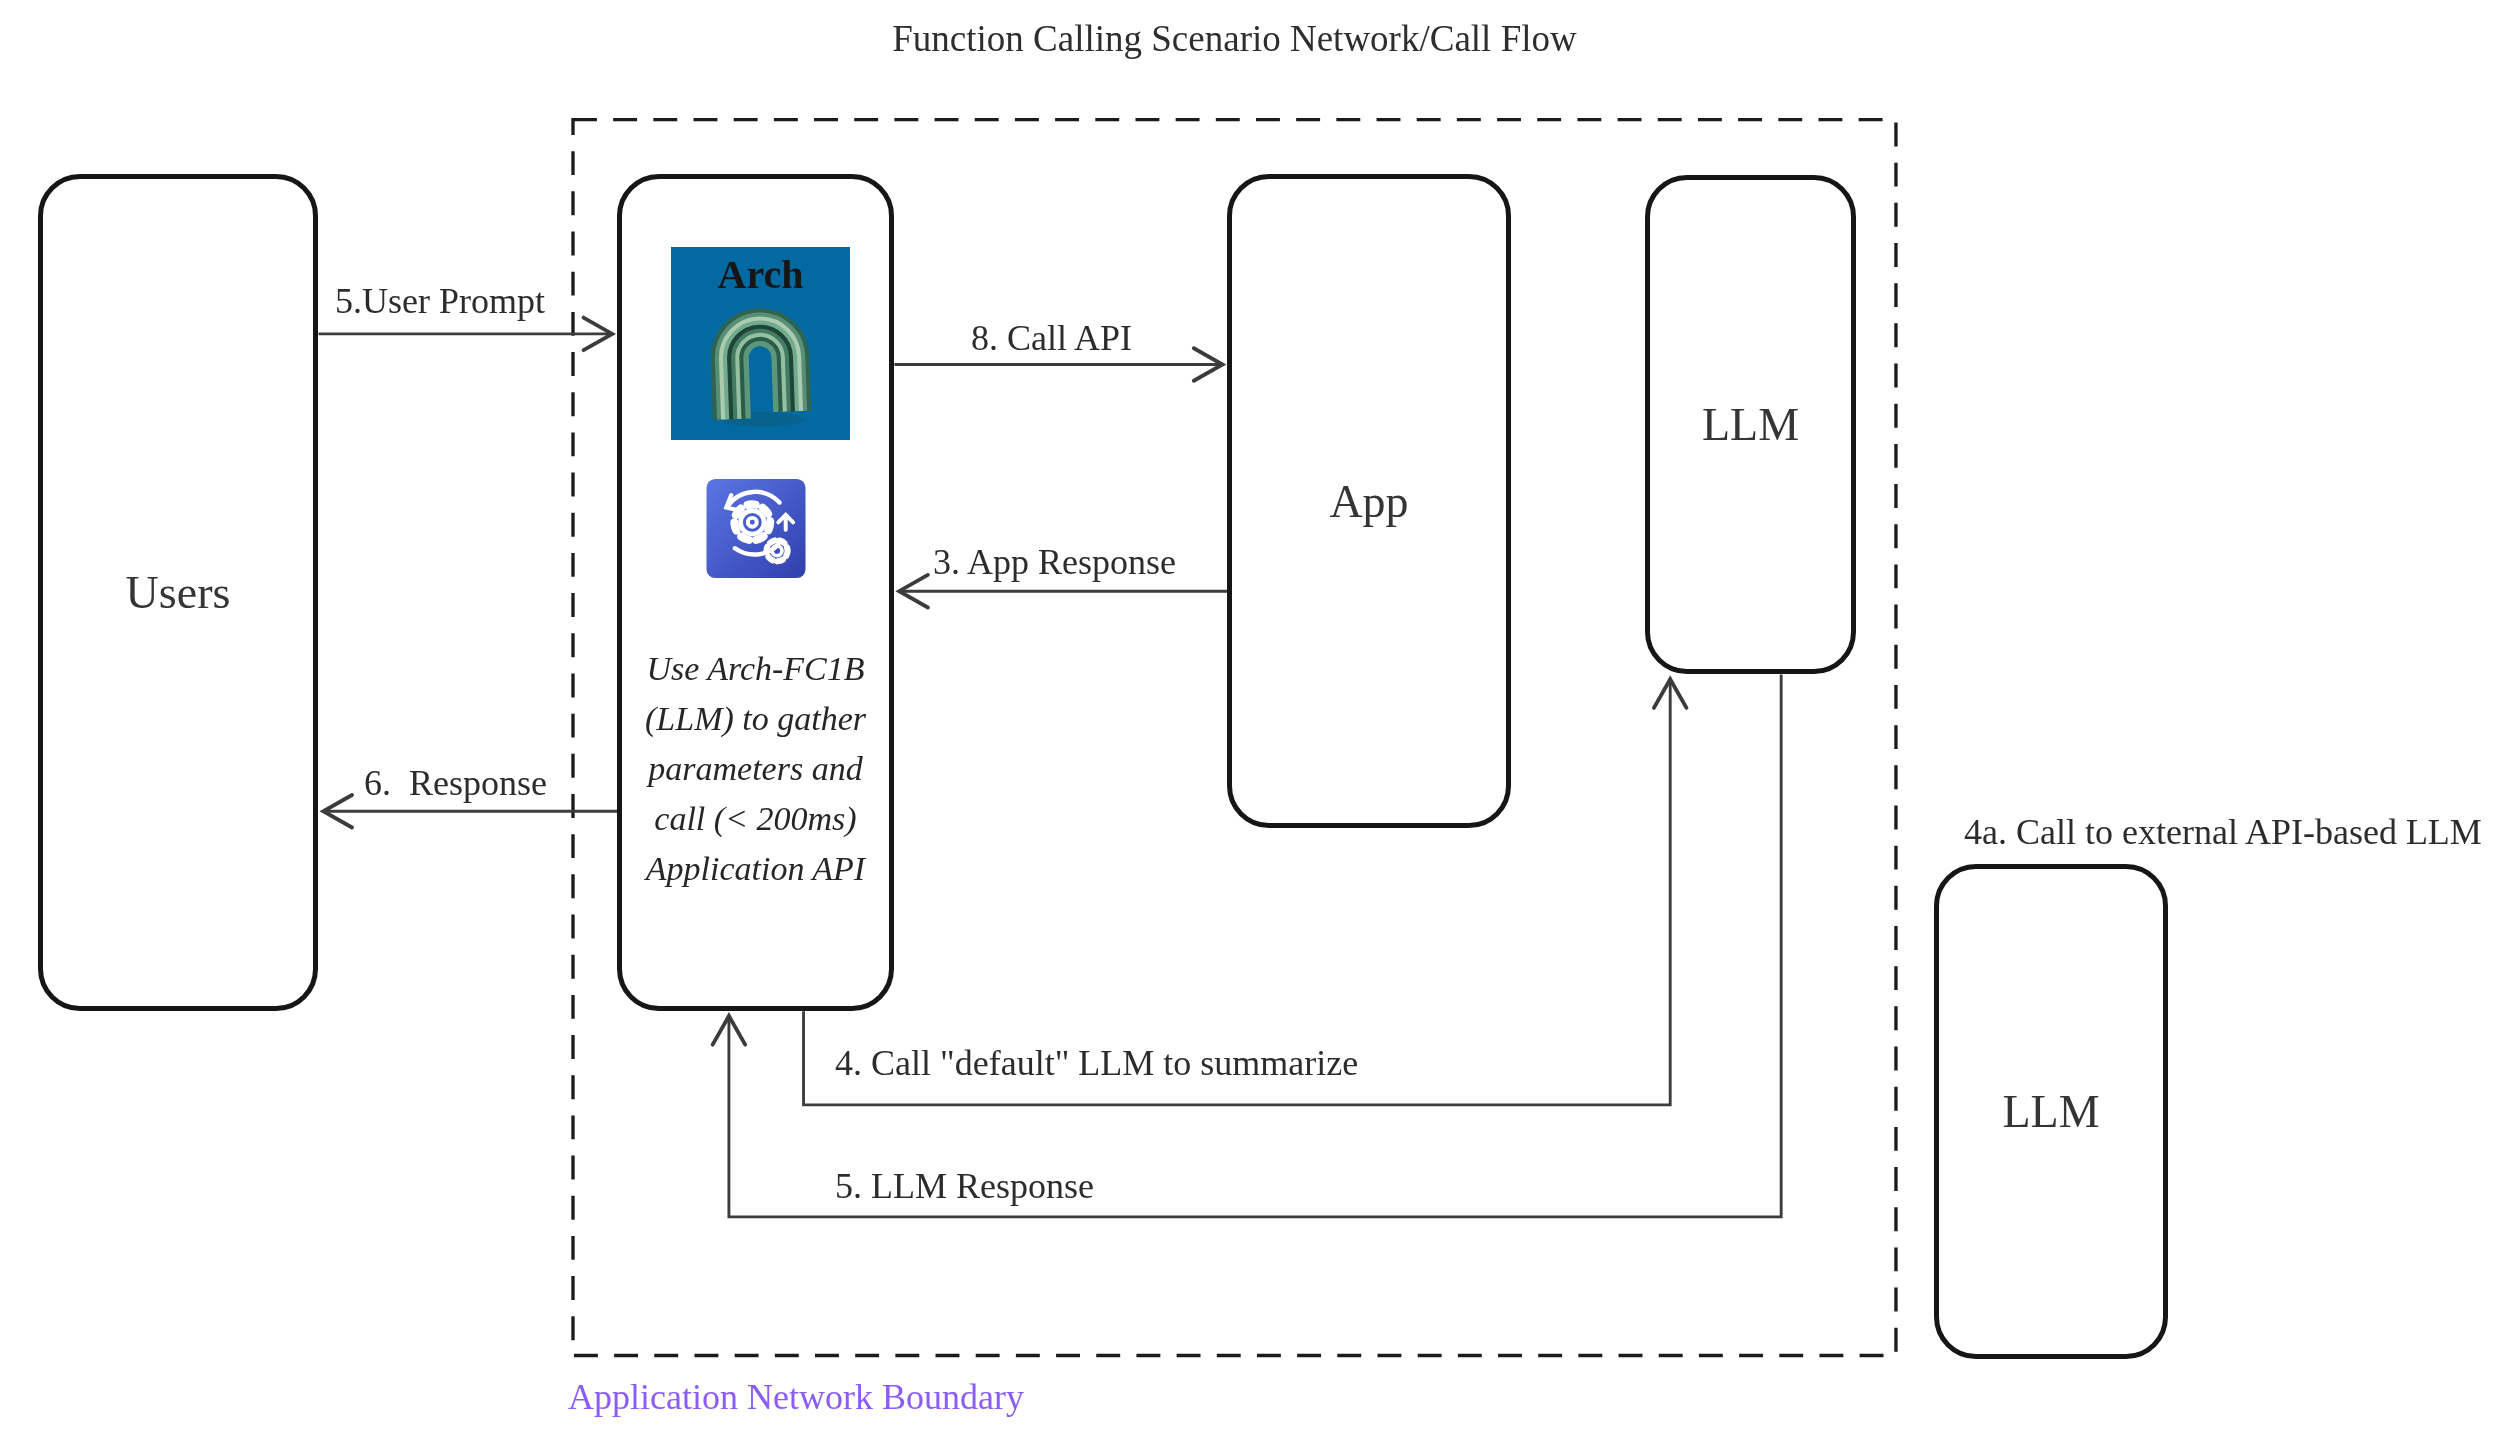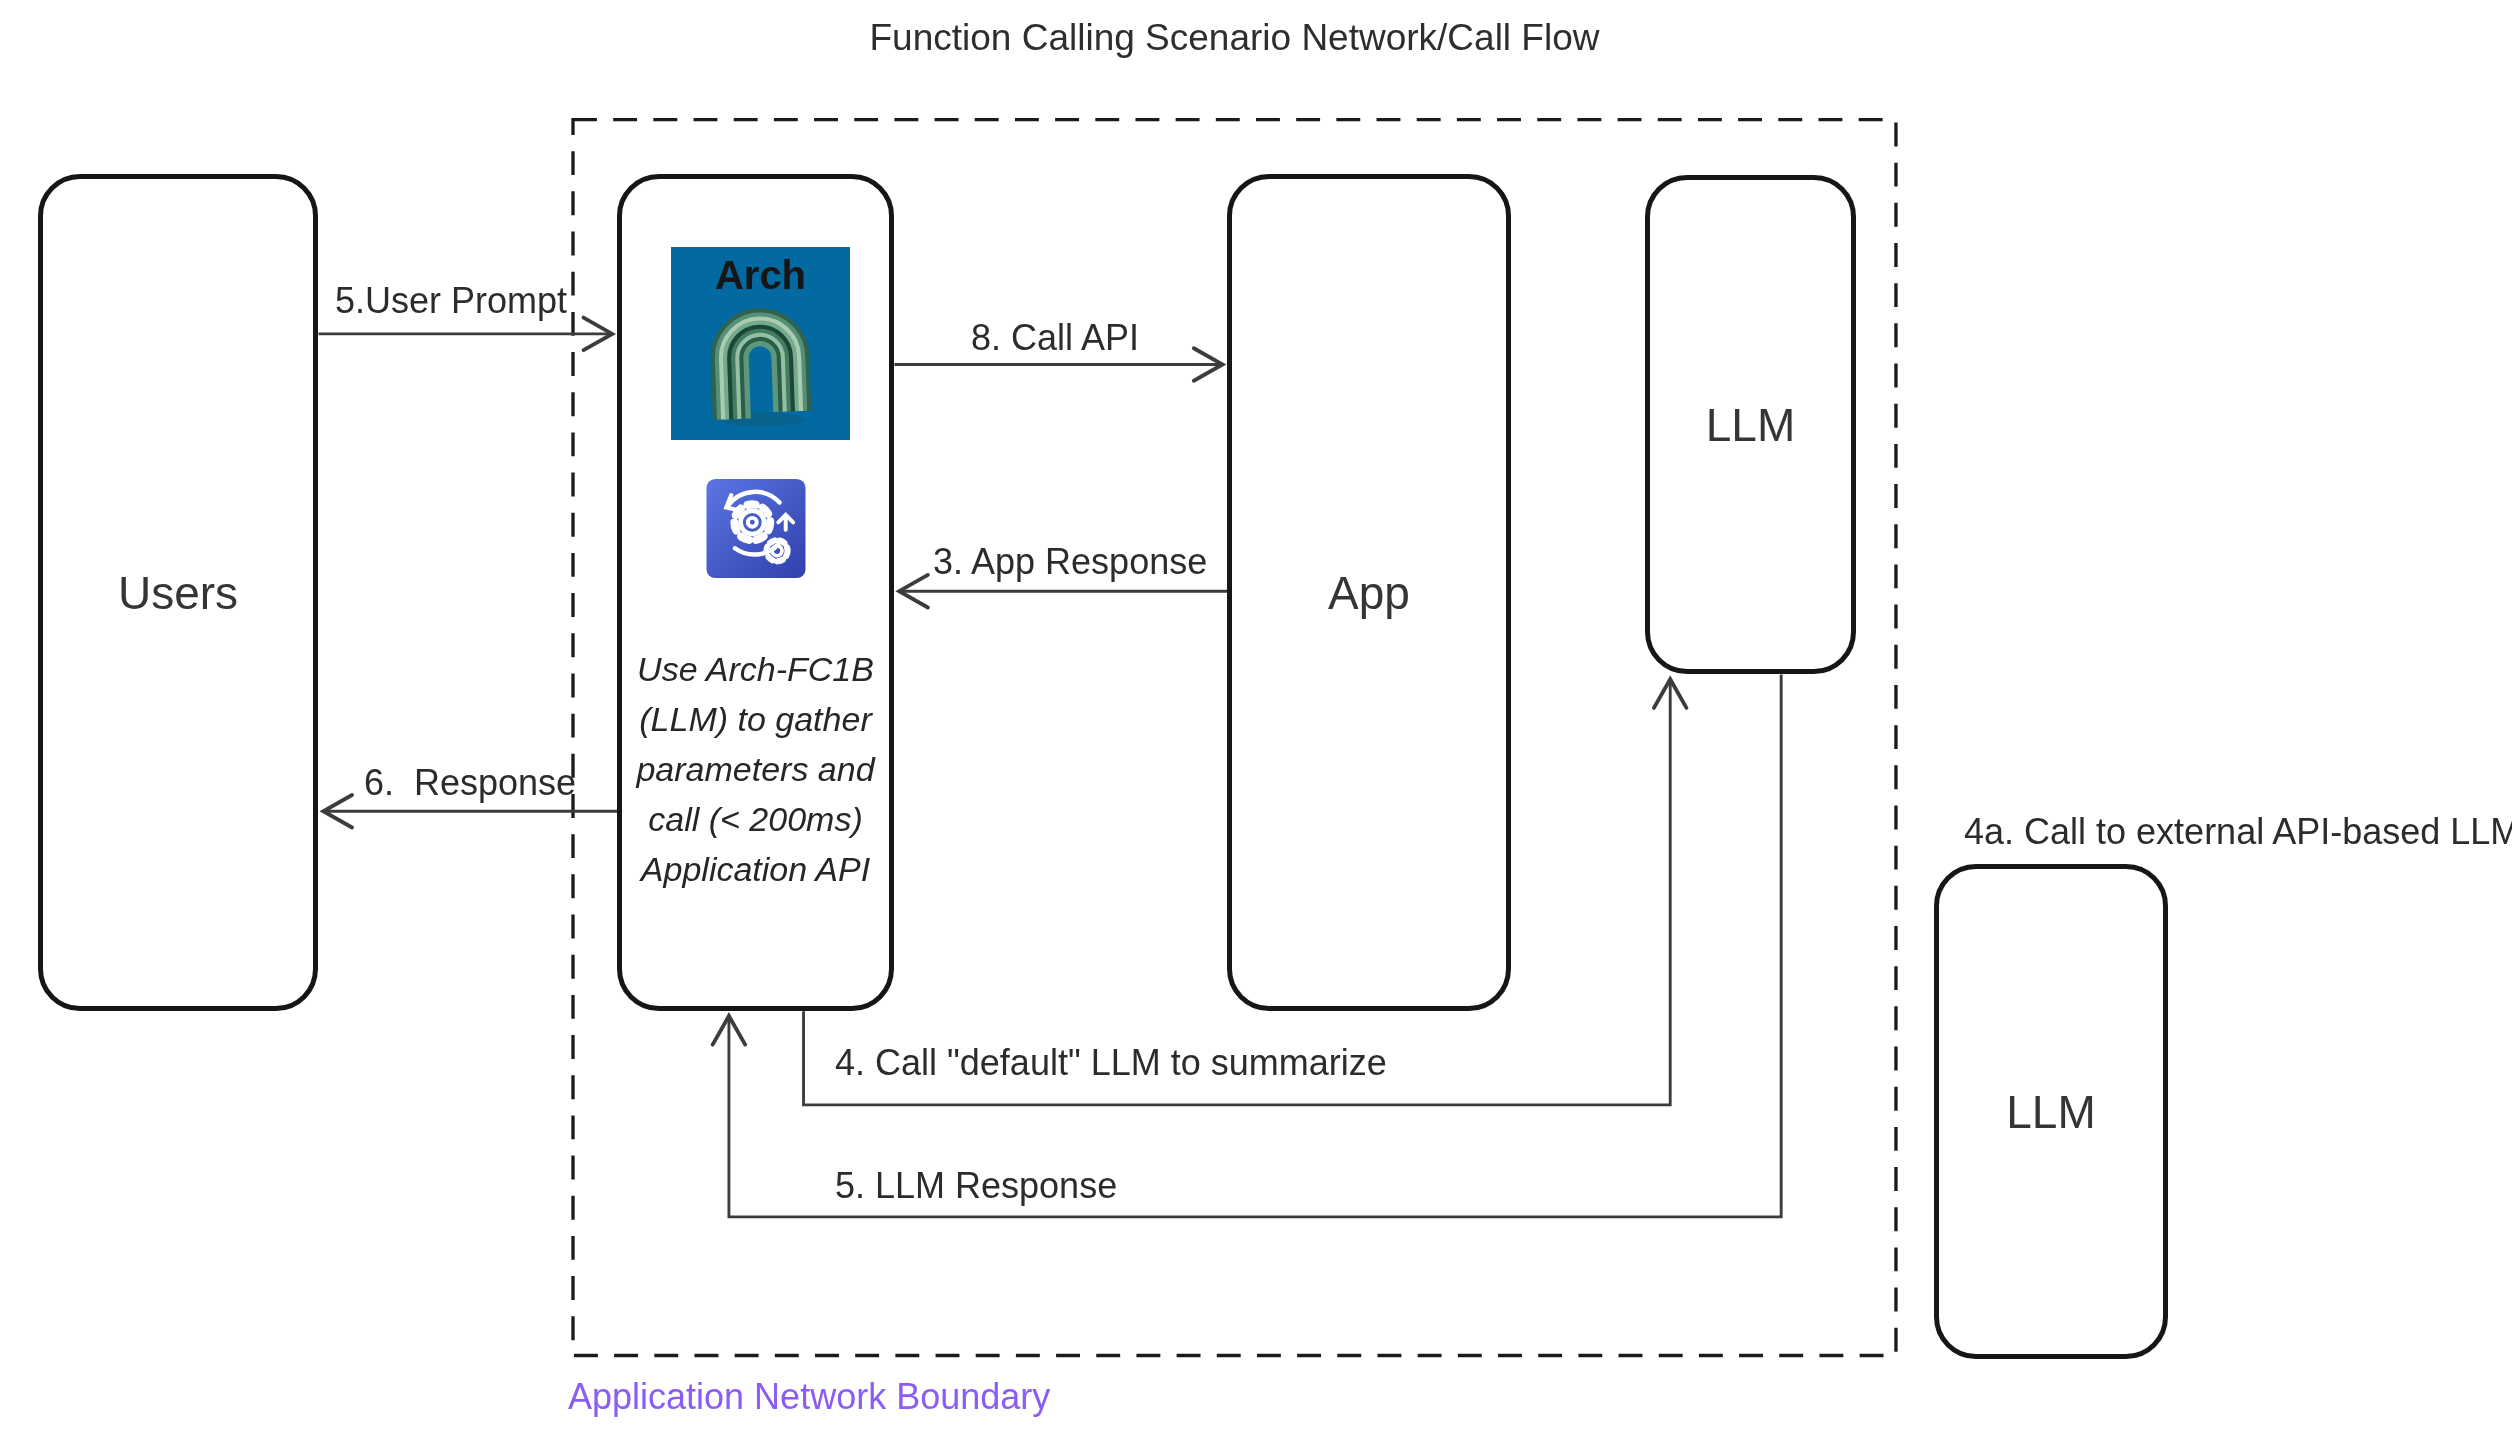--- a/index.html
+++ b/index.html
@@ -1,32 +1,32 @@
 <!DOCTYPE html>
 <html><head>
 <meta charset="utf-8">
 <style>
   html,body{margin:0;padding:0;background:#ffffff;}
   .canvas{
     position:relative;width:2512px;height:1456px;background:#ffffff;
-    font-family:Liberation Sans, sans-serif;color:#2d2d2d;overflow:hidden;border-radius:32px;
+    font-family:Liberation Serif, serif;color:#2d2d2d;overflow:hidden;border-radius:32px;
   }
   .wires{position:absolute;left:0;top:0;width:2512px;height:1456px;}
   .title{
     position:absolute;left:573px;top:17px;width:1323px;text-align:center;
     font-size:37px;color:#2e2e2e;
   }
   .node{
     position:absolute;background:#ffffff;border:5.7px solid #161616;border-radius:42px;
     display:flex;align-items:center;justify-content:center;box-sizing:border-box;
   }
   .node .node-label{font-size:46px;color:#353535;}
   .node-users{left:38px;top:174px;width:280px;height:837px;}
   .node-arch{left:617px;top:174px;width:277px;height:837px;display:block;}
-  .node-app{left:1227px;top:174px;width:284px;height:837px;}
+  .node-app{left:1227px;top:174px;width:284px;height:654px;}
   .node-llm1{left:1645px;top:175px;width:211px;height:499px;}
   .node-llm2{left:1934px;top:864px;width:234px;height:495px;}
   .arch-logo{
     position:absolute;left:49px;top:68px;width:179px;height:193px;
     background:#0369a1;text-align:center;
   }
   .arch-logo-title{font-size:40px;font-weight:bold;color:#161616;padding-top:5.7px;line-height:44px;}
   .arch-logo svg{display:block;margin:0 auto;}
   .gear-icon{position:absolute;left:84px;top:300px;width:100px;height:99px;}
   .arch-desc{

